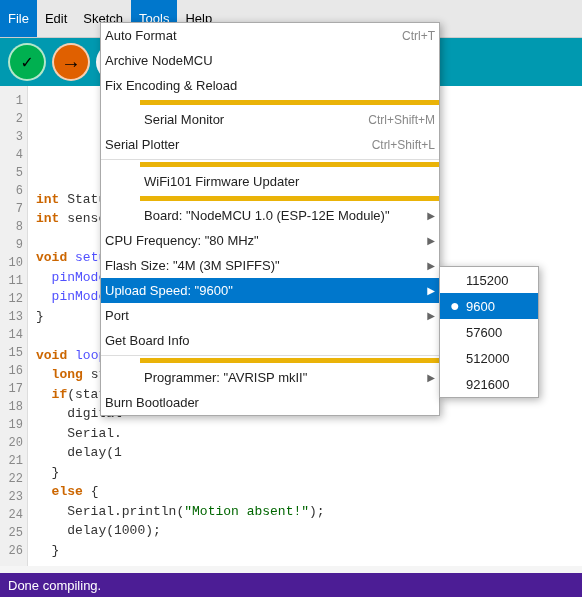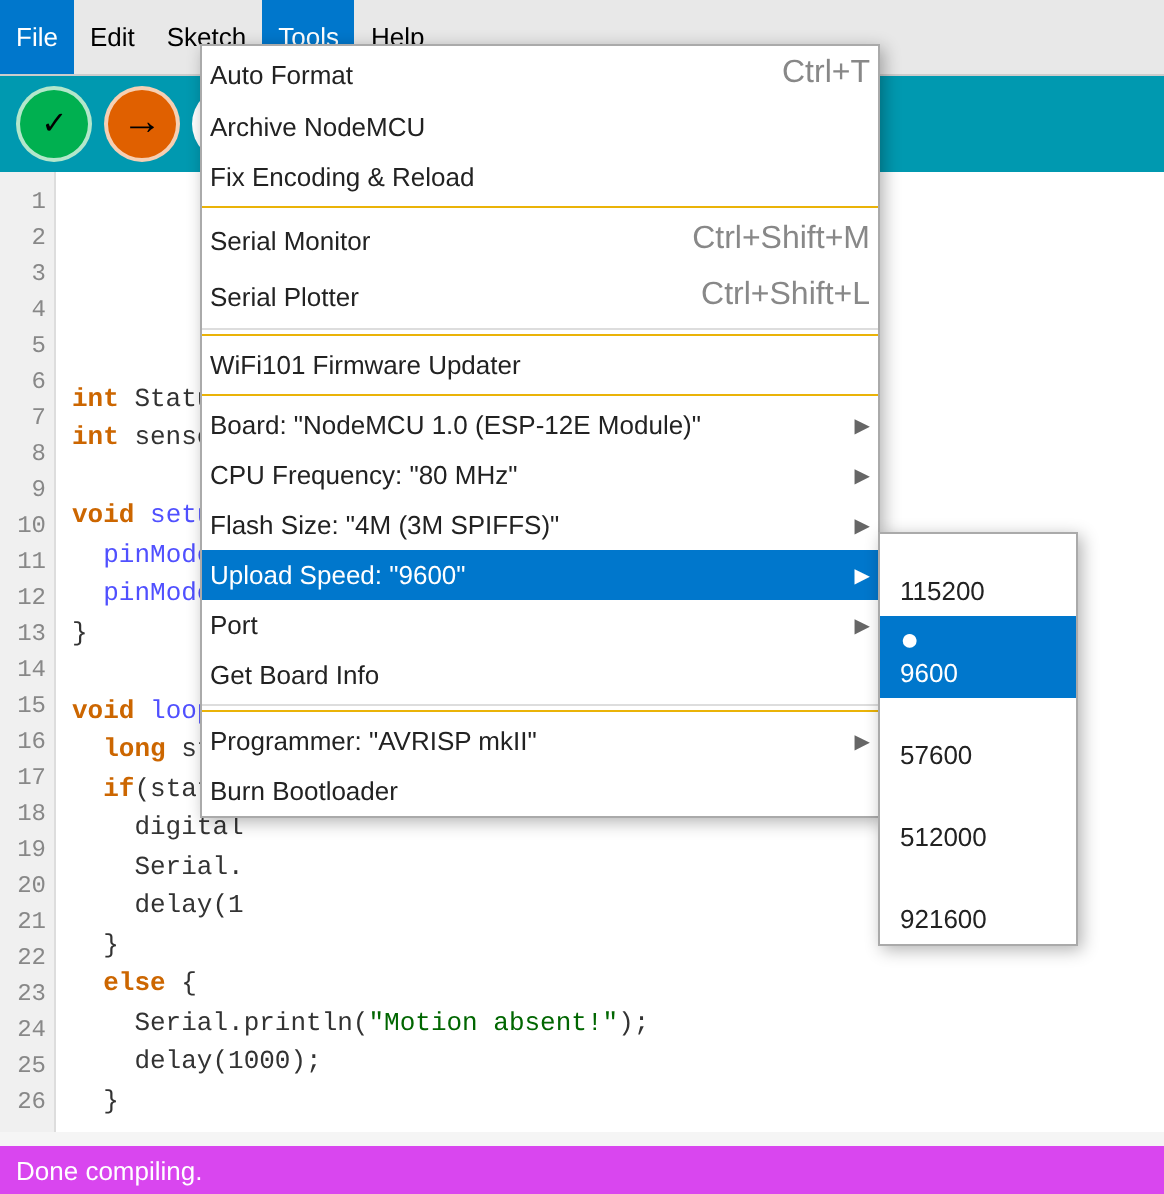--- a/index.html
+++ b/index.html
@@ -118,77 +118,77 @@
       justify-content: space-between;
       padding: 5px 4px;
       cursor: pointer;
       color: #222;
     }
     .menu-row.highlighted {
       background: #0077cc;
       color: white;
     }
     .menu-row.separator {
-      border-top: 1px solid #eab308;
+      border-top: 5px solid #eab308;
       margin-top: 2px;
       padding-top: 7px;
+      margin-left: 39px;
     }
     .menu-row.separator-below {
       border-bottom: 1px solid #ddd;
       padding-bottom: 7px;
       margin-bottom: 2px;
     }
     .shortcut {
       color: #888;
-      font-size: 16px;
+      font-size: 12px;
     }
     .arrow { font-size: 10px; color: #666; }
     .menu-row.highlighted .arrow { color: white; }
 
     
     .sub-menu {
       position: absolute;
       top: 22px;
       left: 440px;
       background: white;
       border: 1px solid #aaa;
       box-shadow: 2px 2px 8px rgba(0,0,0,0.3);
       width: 100px;
       font-family: Arial, sans-serif;
       font-size: 13px;
       z-index: 300;
     }
     .sub-menu-row {
       display: flex;
-      align-items: flex-start;
+      align-items: center;
       padding: 5px 10px;
       cursor: pointer;
       color: #222;
-      flex-direction: column;
     }
     .sub-menu-row.selected {
       background: #0077cc;
       color: white;
     }
     .dot {
       width: 12px;
       display: inline-block;
       margin-right: 4px;
       font-size: 16px;
       line-height: 1;
     }
 
     
     .statusbar {
       position: absolute;
       bottom: 0;
       left: 0;
       right: 0;
       height: 24px;
-      background: #d946ef;
+      background: #4c1d95;
       color: white;
       display: flex;
       align-items: center;
       padding: 0 8px;
       font-family: Arial, sans-serif;
       font-size: 13px;
     }
   </style>
 </head>
 <body>

